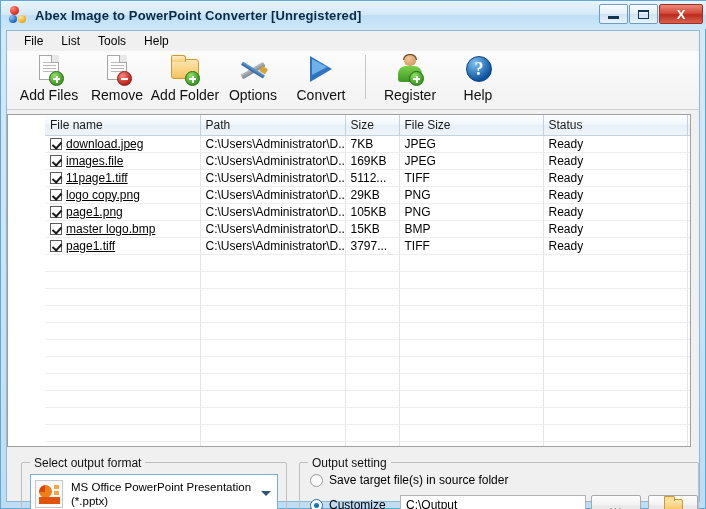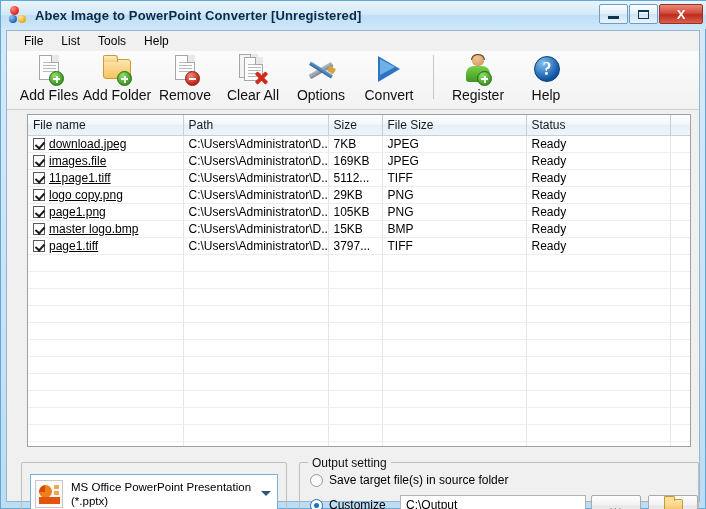--- a/index.html
+++ b/index.html
@@ -200,24 +200,25 @@
   .help-circle {
     position:absolute; left:5px; top:2px; width:26px; height:26px; border-radius:50%;
     background: radial-gradient(circle at 34% 26%, #7fc2f2, #0c52a0 72%);
     border:1px solid #0a3d79;
     color:#fff; font-weight:bold; font-size:18px; line-height:25px; text-align:center;
     font-family:"Liberation Serif", serif;
   }
 
   
   #list-wrap {
-    position: absolute; left: 20px; top: 83px; right: 8px; height: 333px;
+    position: absolute; left: 0; top: 83px; right: 8px; height: 333px;
     background: #ffffff;
     border: 1px solid #a0a0a0;
     overflow: hidden;
+    padding-left: 37px;
   }
   table#filelist { border-collapse: collapse; width: 100%; table-layout: fixed; }
   #filelist thead th {
     height: 20px;
     background: linear-gradient(to bottom, #fbfdfe 0%, #f2f7fb 45%, #e6eff7 50%, #eef5fa 100%);
     border-right: 1px solid #c4d2de;
     border-bottom: 1px solid #c4d2de;
     font-size: 12px; font-weight: normal; color: #1a1a1a;
     text-align: left; padding: 0 0 0 5px;
   }
@@ -380,60 +381,41 @@
                 <i></i>
               </span>
             </span>
           <span class="badge"></span>
         </div>
         <div class="tb-label">Add Files</div>
       </div>
 
       <div class="tb-btn">
         <div class="tb-ico">
-          <span class="folder"></span>
-          <span class="badge"></span>
-        </div>
-        <div class="tb-label">Add Folder</div>
-      </div>
-
-      <div class="tb-btn">
-        <div class="tb-ico">
           <span class="doc">
               <span class="doc-lines">
                 <i></i>
                 <i></i>
                 <i></i>
                 <i></i>
               </span>
             </span>
           <span class="badge red"></span>
         </div>
         <div class="tb-label">Remove</div>
       </div>
 
       <div class="tb-btn">
         <div class="tb-ico">
-          <span class="doc back"></span>
-          <span class="doc front">
-              <span class="doc-lines">
-                <i></i>
-                <i></i>
-                <i></i>
-                <i></i>
-                <i></i>
-              </span>
-            </span>
-          <span class="xbadge">
-              <i></i>
-              <i></i>
-            </span>
-        </div>
-        <div class="tb-label">Clear All</div>
-      </div>
+          <span class="folder"></span>
+          <span class="badge"></span>
+        </div>
+        <div class="tb-label">Add Folder</div>
+      </div>
+
 
       <div class="tb-btn">
         <div class="tb-ico">
           <span class="tool-x">
             <i class="wrench"></i>
               <i class="screwdriver"></i>
               <i class="sd-tip"></i>
           </span>
         </div>
         <div class="tb-label">Options</div>
@@ -639,20 +621,21 @@
               <td></td>
               <td></td>
               <td></td>
               <td></td>
             </tr>
         </tbody>
       </table>
     </div>
 
     <div class="groupbox" id="grp-format">
+      <div class="group-title">Select output format</div>
       <div id="combo">
         <div id="combo-ico">
           <span class="ppt-pie"></span>
           <span class="ppt-sq s1"></span>
             <span class="ppt-sq s2"></span>
             <span class="ppt-sq s3"></span>
           <span class="ppt-bar"></span>
         </div>
         <div id="combo-text">
           <div>MS Office PowerPoint Presentation</div>

